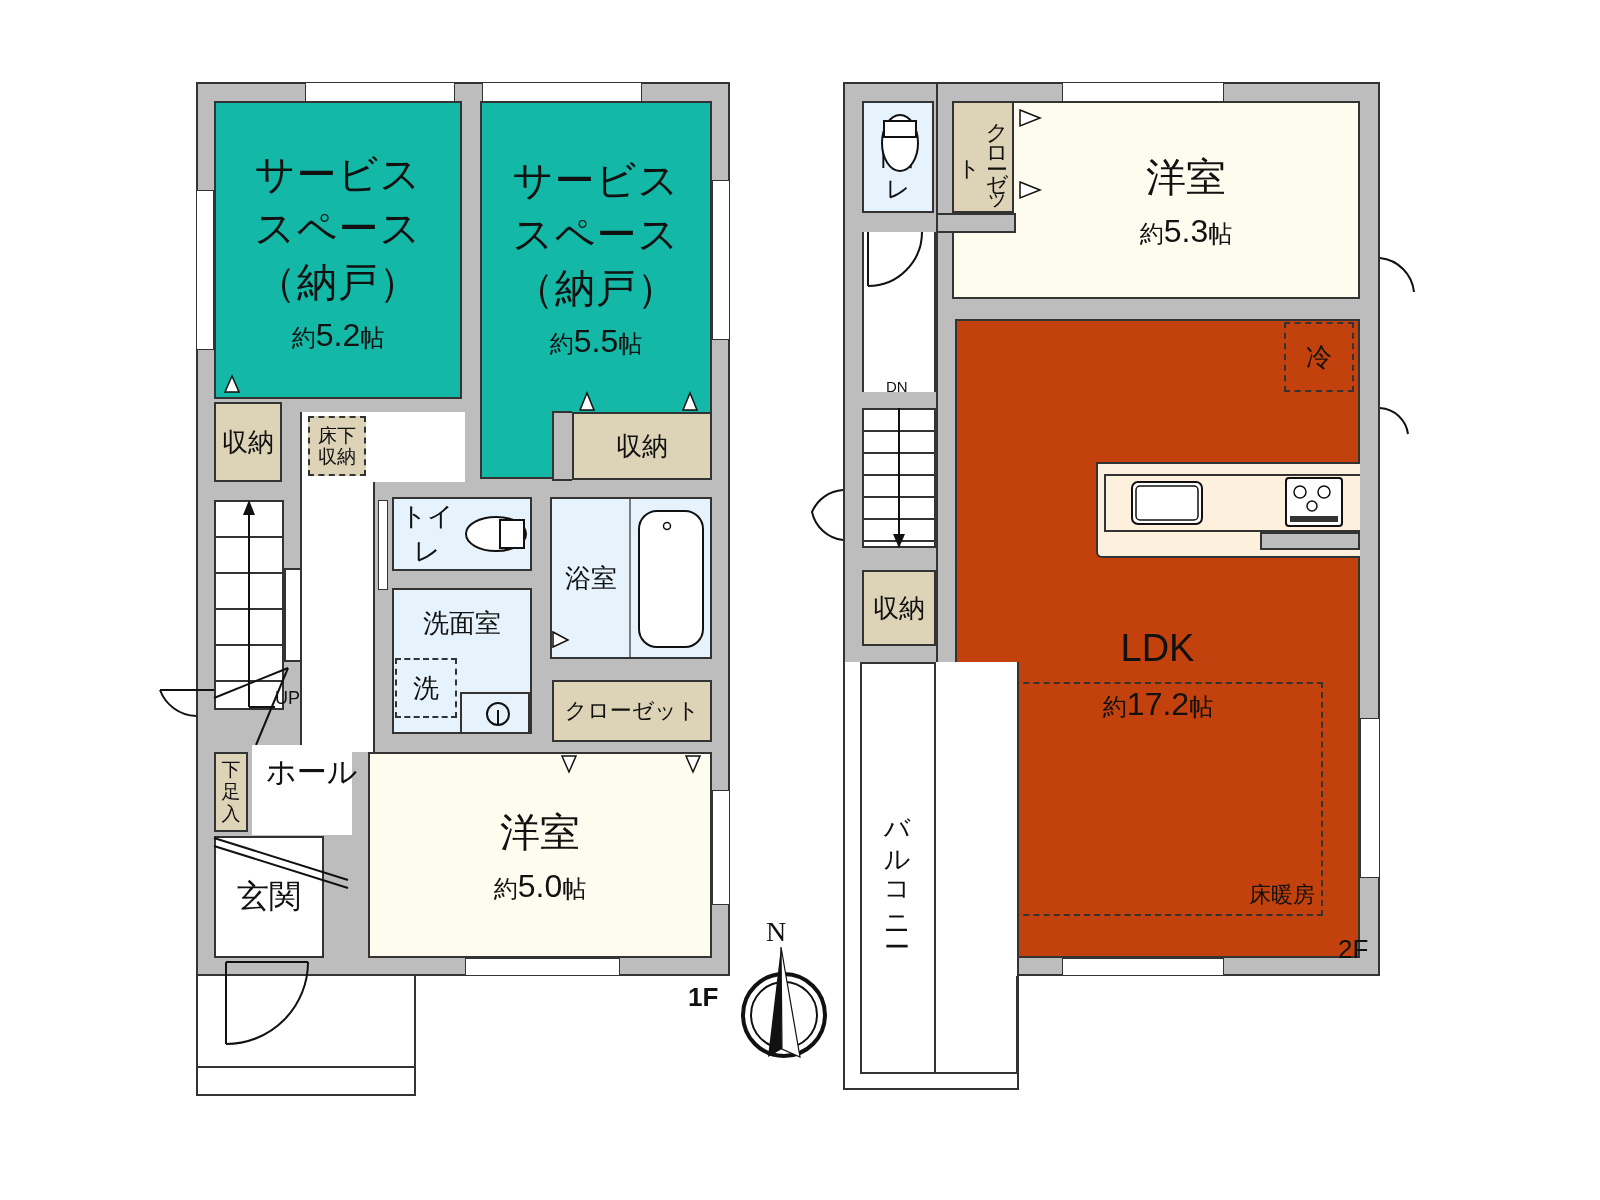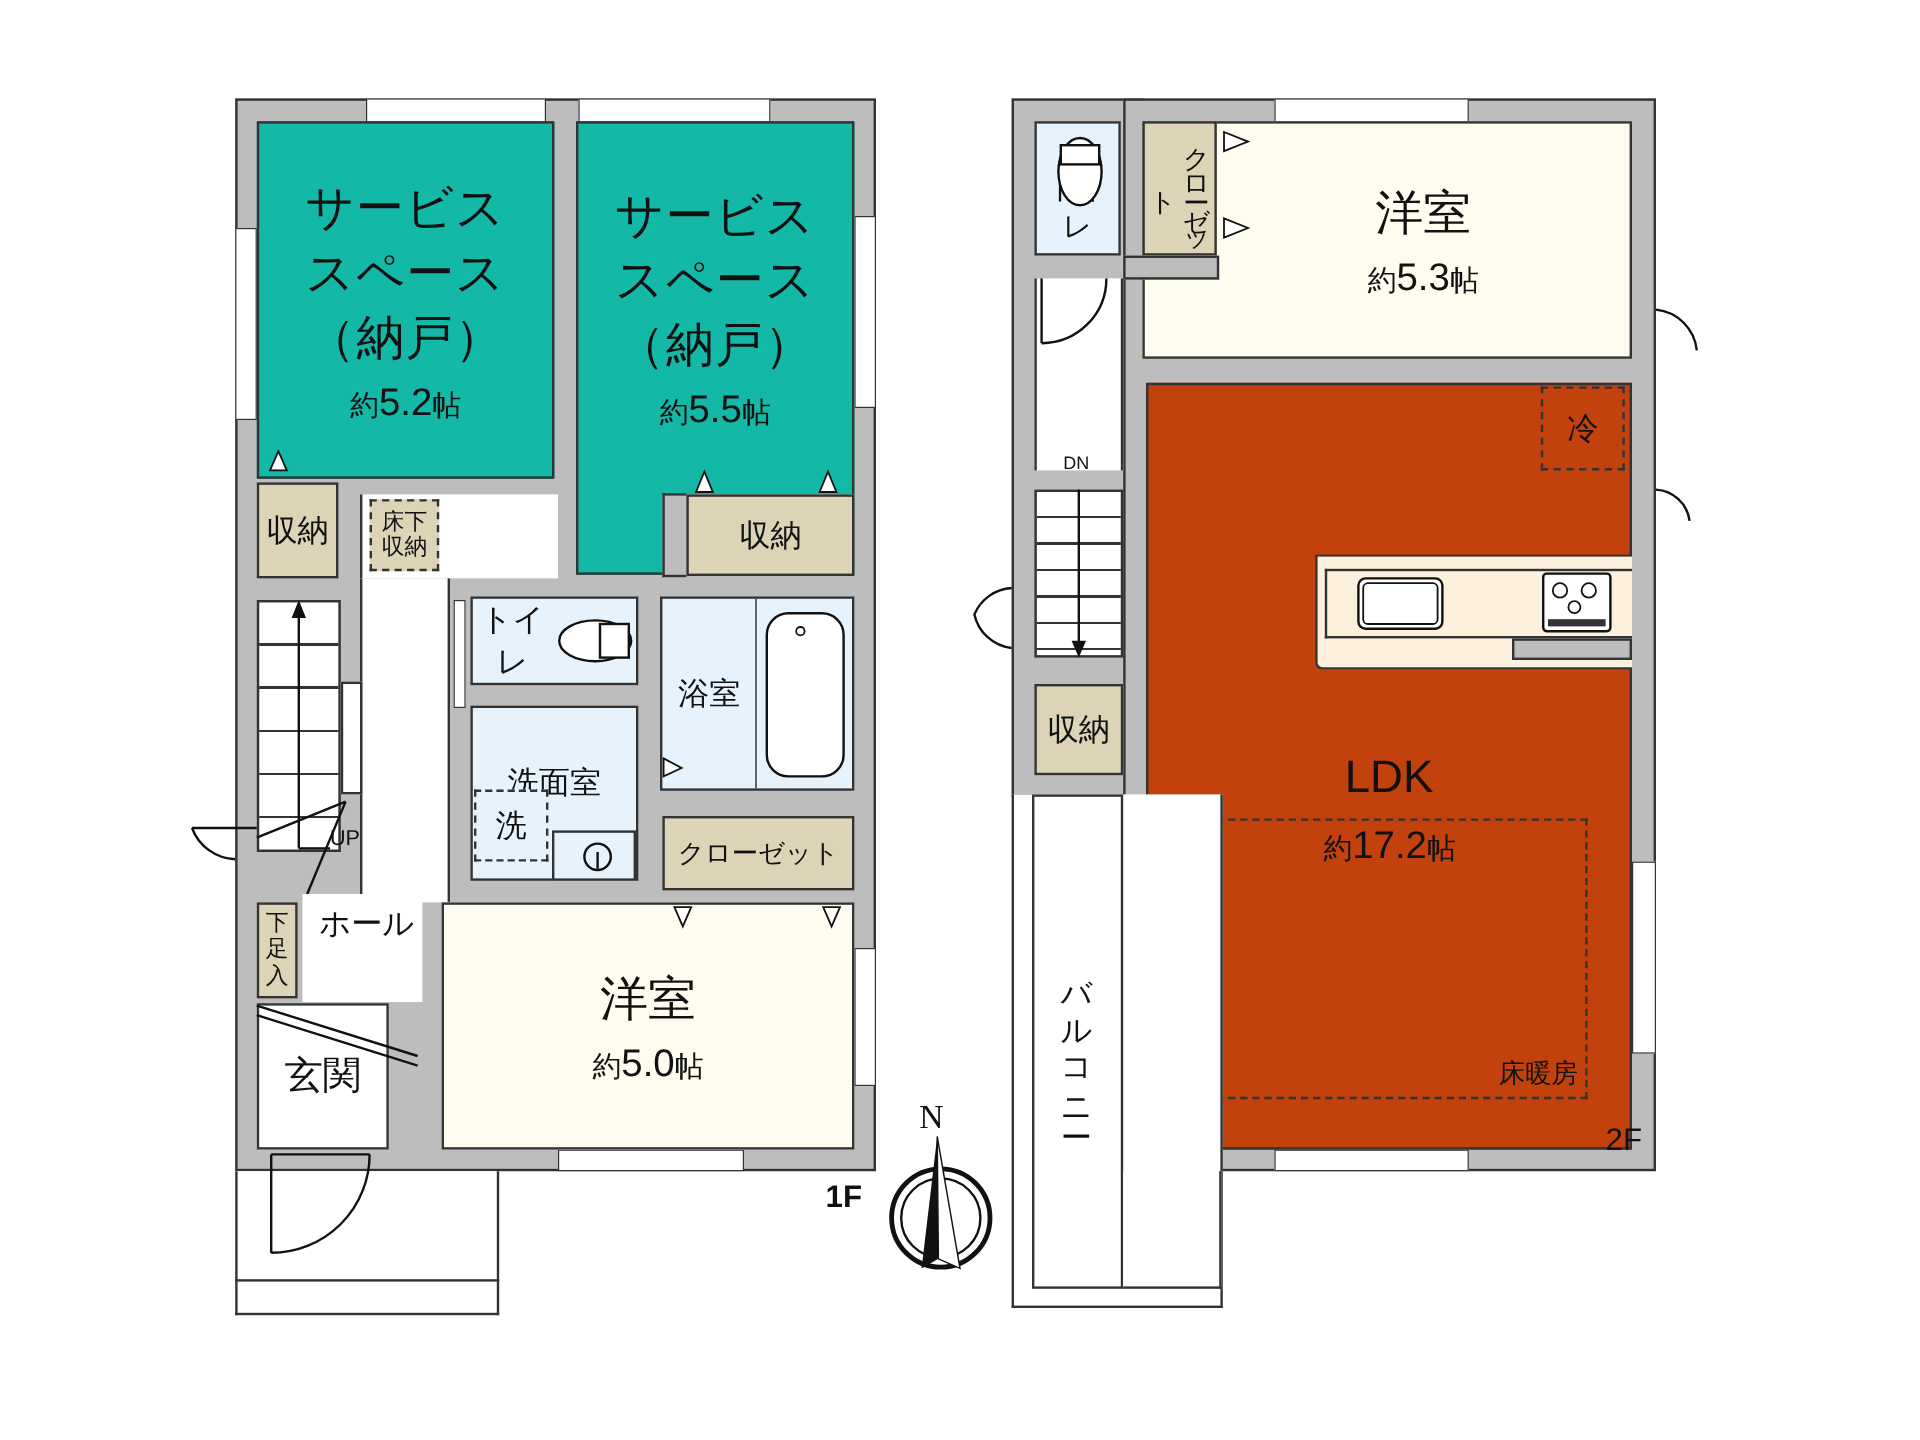--- a/index.html
+++ b/index.html
@@ -91,21 +91,21 @@
 
   <div class="abs room blue" style="left:550px;top:497px;width:162px;height:162px;flex-direction:row;justify-content:flex-start;">
     <div style="width:80px;text-align:center;" class="mid">浴室</div>
     <svg style="position:relative;" width="80" height="158">
       <line x1="0" y1="0" x2="0" y2="158" stroke="#555" stroke-width="1.5"></line>
       <rect x="9" y="12" width="64" height="136" rx="18" fill="#fff" stroke="#111" stroke-width="2"></rect>
       <circle cx="37" cy="27" r="3.5" fill="none" stroke="#111" stroke-width="1.5"></circle>
     </svg>
   </div>
 
-  <div class="abs room blue" style="left:392px;top:588px;width:140px;height:146px;justify-content:flex-start;padding-top:45px;">
+  <div class="abs room blue" style="left:392px;top:588px;width:140px;height:146px;justify-content:flex-start;padding-top:16px;">
     <span class="mid">洗面室</span>
   </div>
   <div class="abs dash" style="left:395px;top:658px;width:62px;height:60px;display:flex;align-items:center;justify-content:center;background:#e6f3fc;">
     <span class="mid">洗</span>
   </div>
   <div class="abs blue" style="left:460px;top:692px;width:70px;height:42px;border:2px solid #333;">
     <svg style="left:22px;top:6px;" width="28" height="28">
       <circle cx="14" cy="14" r="11" fill="none" stroke="#111" stroke-width="2"></circle>
       <line x1="14" y1="10" x2="14" y2="24" stroke="#111" stroke-width="2"></line>
     </svg>
@@ -116,21 +116,21 @@
 
   <div class="abs room store" style="left:552px;top:680px;width:160px;height:62px;">
     <span style="font-size:22px;">クローゼット</span>
   </div>
 
   <div class="abs room store" style="left:214px;top:752px;width:34px;height:80px;">
     <span style="font-size:19px;width:20px;line-height:22px;">下足入</span>
   </div>
 
   <div class="abs white" style="left:252px;top:745px;width:100px;height:90px;"></div>
-  <div class="abs" style="left:266px;top:752px;font-size:26px;">ホール</div>
+  <div class="abs" style="left:266px;top:752px;font-size:30px;">ホール</div>
 
   <div class="abs room white" style="left:214px;top:836px;width:110px;height:122px;">
     <span style="font-size:32px;">玄関</span>
   </div>
   <svg style="left:0;top:0;" width="800" height="1200">
     <line x1="214" y1="838" x2="348" y2="880" stroke="#111" stroke-width="2"></line>
     <line x1="214" y1="846" x2="348" y2="888" stroke="#111" stroke-width="2"></line>
   </svg>
 
   <div class="abs room cream" style="left:368px;top:752px;width:344px;height:206px;">

